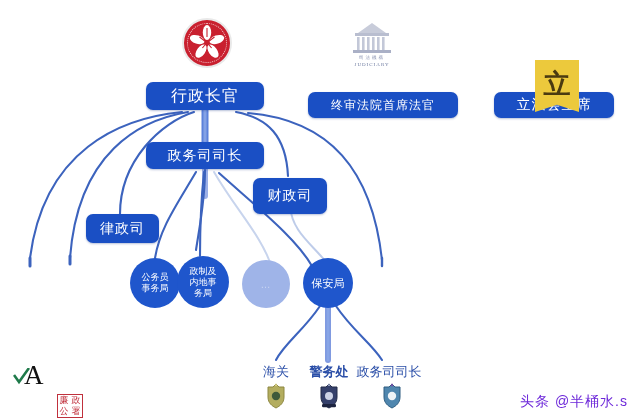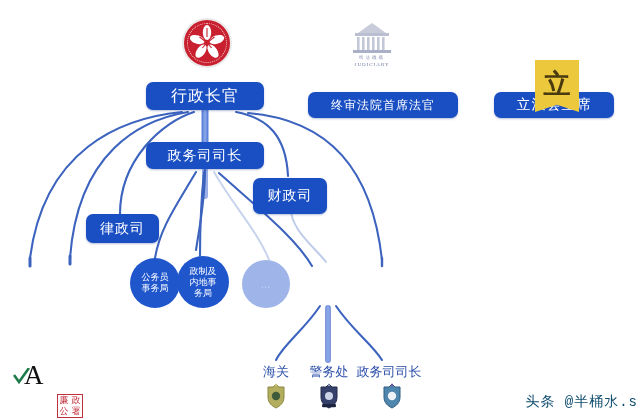--- a/index.html
+++ b/index.html
@@ -114,23 +114,23 @@
   }
   .icac .seal span{display:flex;align-items:center;justify-content:center;}
   .icac .cap{text-align:center;font-size:8px;font-weight:bold;color:#111;
     letter-spacing:.3px;font-family:"Liberation Serif",serif;margin-top:1px;}
 
   
   .svcbadge{position:absolute;width:24px;height:26px;z-index:6;}
 
   
   .watermark{
-    position:absolute;right:2px;bottom:9px;
-    font-size:14px;color:#0c4a6e;letter-spacing:1px;
-    white-space:nowrap;z-index:9;font-family:Liberation Mono, monospace;
+    position:absolute;right:12px;bottom:9px;
+    font-size:14px;color:#6d28d9;letter-spacing:1px;
+    white-space:nowrap;z-index:9;
   }
 </style>
 </head>
 <body>
 
 <div id="stage">
 
   <svg id="wires" viewBox="0 0 640 420">
     <defs>
       <linearGradient id="fadeTop" x1="0" y1="0" x2="0" y2="1">
@@ -275,25 +275,28 @@
   <div class="circ" style="left:177px;top:256px;width:52px;height:52px;text-align:center;">
     <span style="white-space:pre-line;">政制及
 内地事
 务局</span>
   </div>
 
   <div class="circ ghost" style="left:242px;top:260px;width:48px;height:48px;">
     <span>…</span>
   </div>
 
+  <div class="circ" style="left:303px;top:258px;width:50px;height:50px;font-size:11px;line-height:13px;">
+    <span>保安局</span>
+  </div>
 
   <div class="minlabel" style="left:255px;top:363px;width:42px;">
     <span>海关</span>
   </div>
-  <div class="minlabel" style="left:305px;top:363px;width:48px;font-weight:normal;">
+  <div class="minlabel" style="left:305px;top:363px;width:48px;font-weight:bold;">
     <span>警务处</span>
   </div>
   <div class="minlabel" style="left:355px;top:363px;width:68px;">
     <span>政务司司长</span>
   </div>
 
   <div class="svcbadge" style="left:264px;top:383px;">
     <svg width="24" height="26" viewBox="0 0 24 26">
       <path d="M12 1 l3 3 h5 v10 c0 6 -4 9 -8 11 c-4 -2 -8 -5 -8 -11 V4 h5 z" fill="#b3ad5f" stroke="#8d8741" stroke-width="1"></path>
       <circle cx="12" cy="13" r="4.2" fill="#3f5a3a"></circle>

